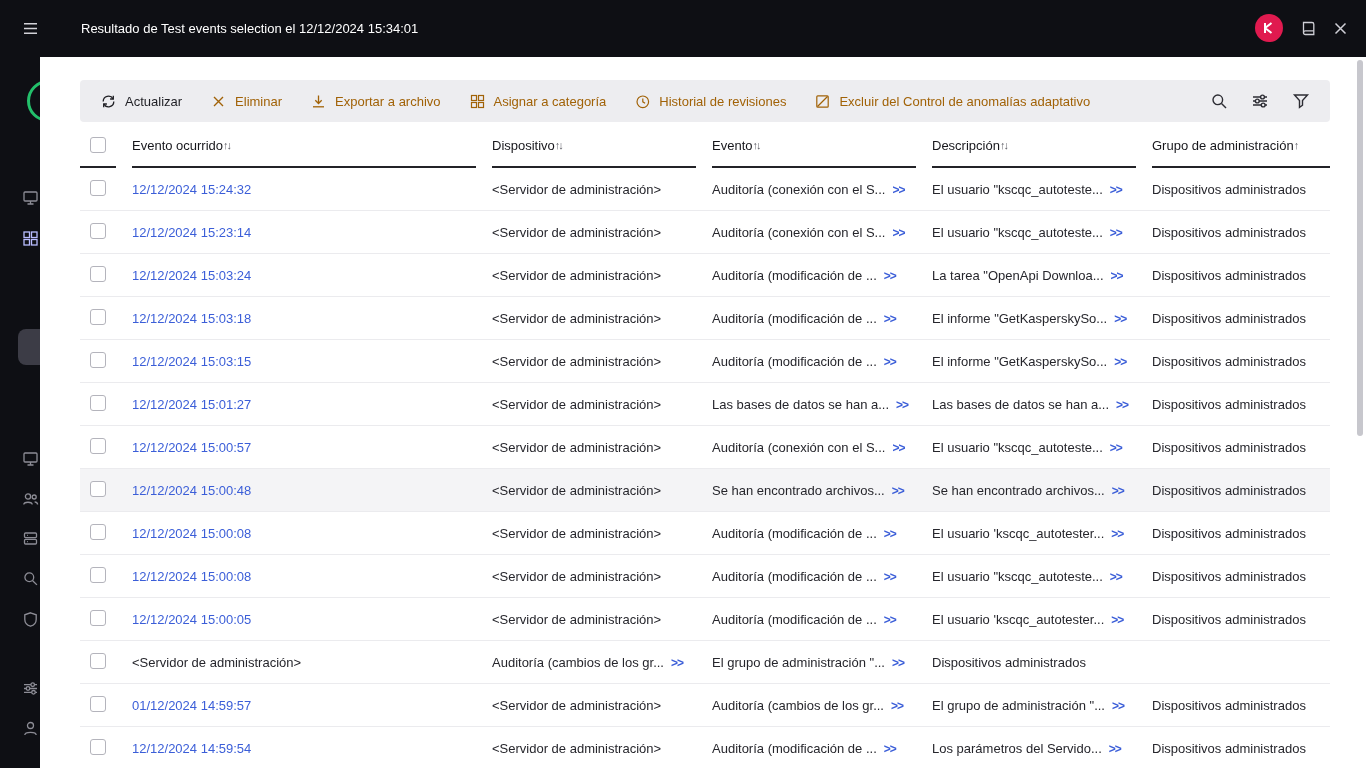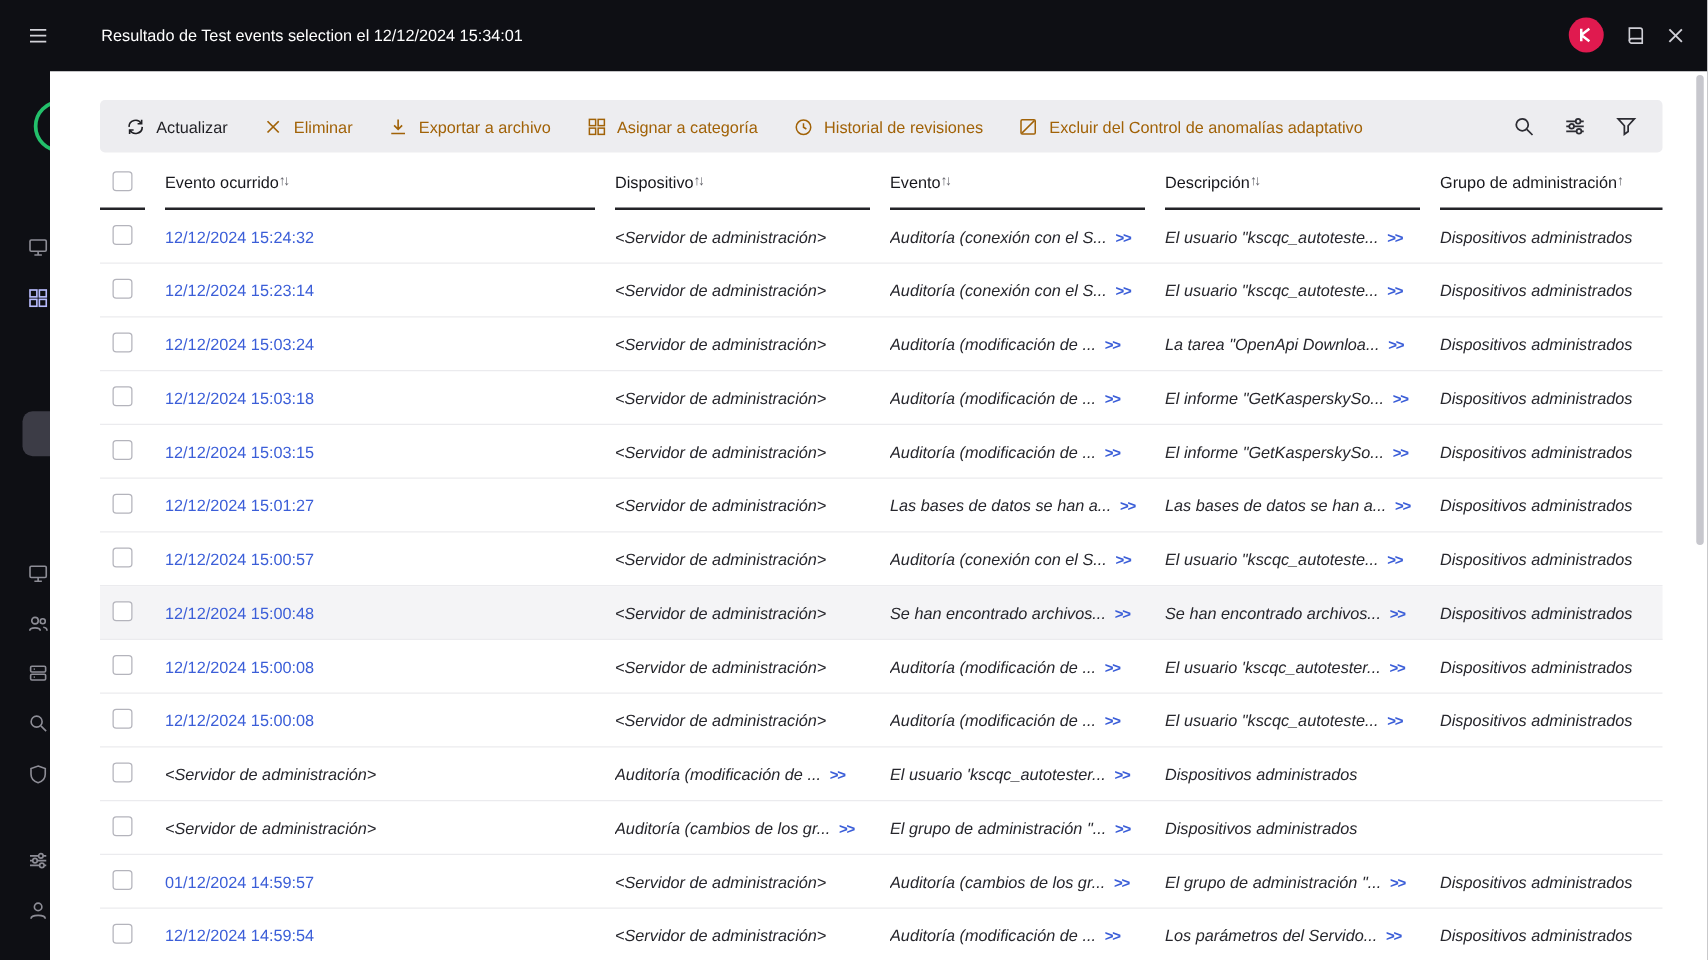--- a/index.html
+++ b/index.html
@@ -61,21 +61,21 @@
   .th.cb { cursor:default; padding-left:10px; }
   .sort { font-size:11px; color:#606068; letter-spacing:-2px; flex:none; }
 
   .trow { height:43px; border-bottom:1px solid var(--row-border,#ebebee);
           font-size:13px; color:#26262c; }
   .trow.hl { background:var(--row-hl,#f4f4f6); }
   .td { min-width:0; }
   .td.cb { padding-left:10px; }
   .link { color:var(--link,#3b5ed8); cursor:pointer; text-decoration:none; white-space:nowrap; }
   .cellflex { display:flex; align-items:flex-end; min-width:0; }
-  .trunc { white-space:nowrap; overflow:hidden; text-overflow:ellipsis;font-style:italic; }
+  .trunc { white-space:nowrap; overflow:hidden; text-overflow:ellipsis; }
   .etext { flex:0 1 auto; }
   .expand { flex:none; margin-left:7px; color:var(--link,#3b5ed8); font-size:12px;
             font-weight:bold; letter-spacing:-1px; cursor:pointer; text-decoration:none; }
 
   input[type=checkbox] { appearance:none; -webkit-appearance:none; width:16px; height:16px;
             border:1px solid #b4b4bc; border-radius:3px; background:#ffffff; cursor:pointer; margin:0; }
 
   
   .sb-thumb { position:absolute; right:3px; top:60px; width:6px; height:376px;
               background:#c7c7cd; border-radius:3px; z-index:5; cursor:grab; }
@@ -463,20 +463,23 @@
     <div class="td cellflex">
       <span class="trunc etext">El usuario "kscqc_autoteste...</span>
       <a class="expand">&gt;&gt;</a>
     </div>
     <div class="td trunc">Dispositivos administrados</div>
   </div>
         <div class="trow">
     <div class="td cb">
       <input type="checkbox" style="">
     </div>
+    <div class="td">
+      <a class="link">12/12/2024 15:00:05</a>
+    </div>
     <div class="td trunc">&lt;Servidor de administración&gt;</div>
     <div class="td cellflex">
       <span class="trunc etext">Auditoría (modificación de ...</span>
       <a class="expand">&gt;&gt;</a>
     </div>
     <div class="td cellflex">
       <span class="trunc etext">El usuario 'kscqc_autotester...</span>
       <a class="expand">&gt;&gt;</a>
     </div>
     <div class="td trunc">Dispositivos administrados</div>

